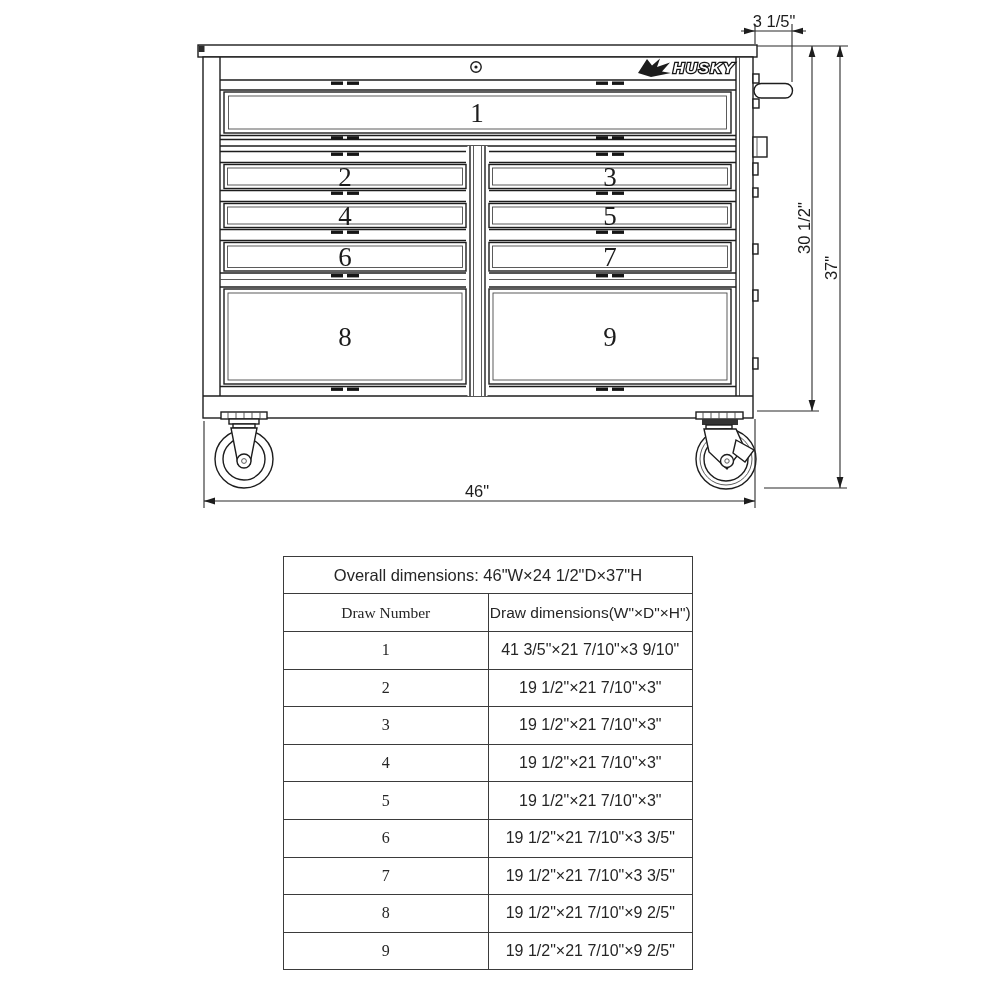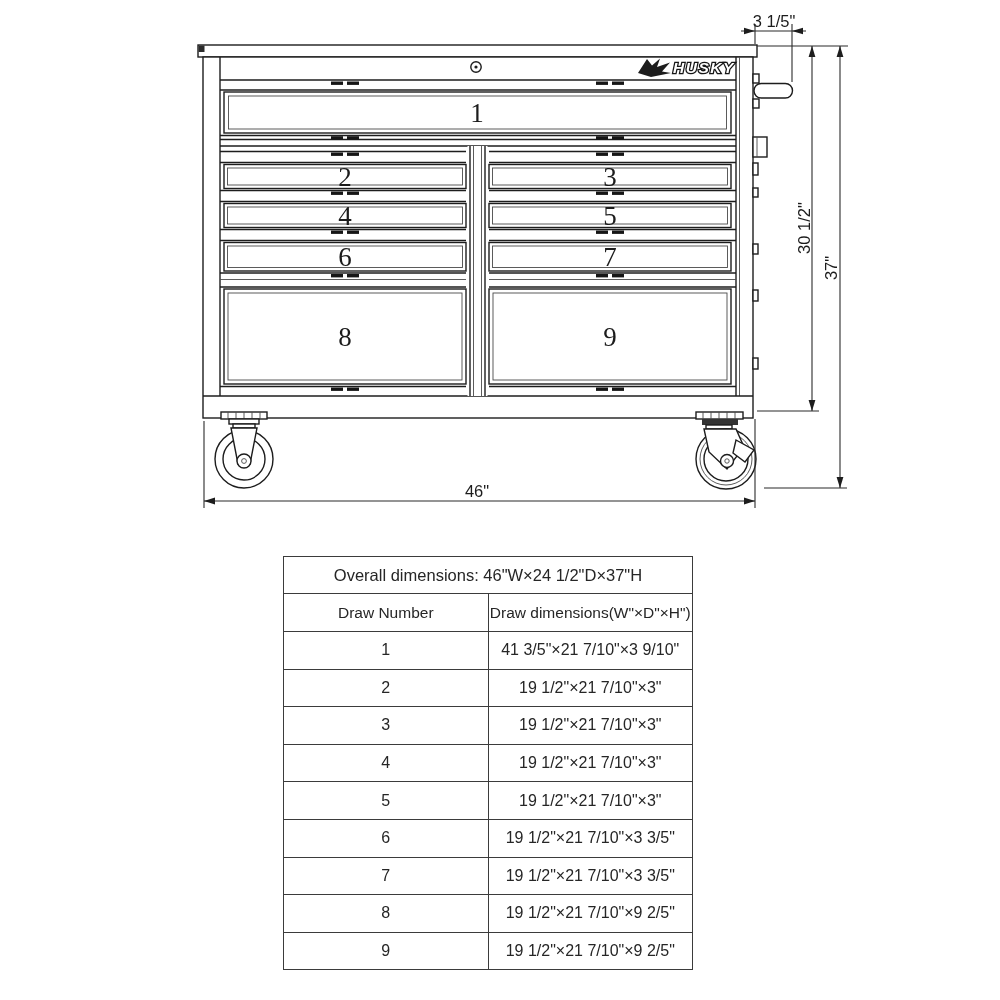--- a/index.html
+++ b/index.html
@@ -18,21 +18,21 @@
   text.num    { font:27px "Liberation Serif", serif; fill:#1c1c1c; text-anchor:middle; }
   text.brand  { font:italic 900 15.5px "Liberation Sans", sans-serif; fill:#ffffff;
                 stroke:#161616; stroke-width:2.6px; paint-order:stroke; letter-spacing:1.5px; }
 
   
   .spec-table-wrap { position:absolute; left:283px; top:556px; }
   .spec-table-wrap table { border-collapse:collapse; table-layout:fixed; width:410px;
                            color:#262626; }
   .spec-table-wrap td { border:1.5px solid #3b3b3b; text-align:center; vertical-align:middle;
                         padding:0; font-size:16px; }
-  .spec-table-wrap .c-num { width:119px; }
+  .spec-table-wrap .c-num { width:119px;font-family:Liberation Serif, serif; }
   .r-overall td { height:36px; font-size:16.5px; }
   .r-colhead td { height:37px; font-size:15.5px; }
   tr.data td { height:36.6px; }
 </style>
 </head>
 <body>
 
 <div class="page">
 
   <svg class="drawing" width="1000" height="545" viewBox="0 0 1000 545">

